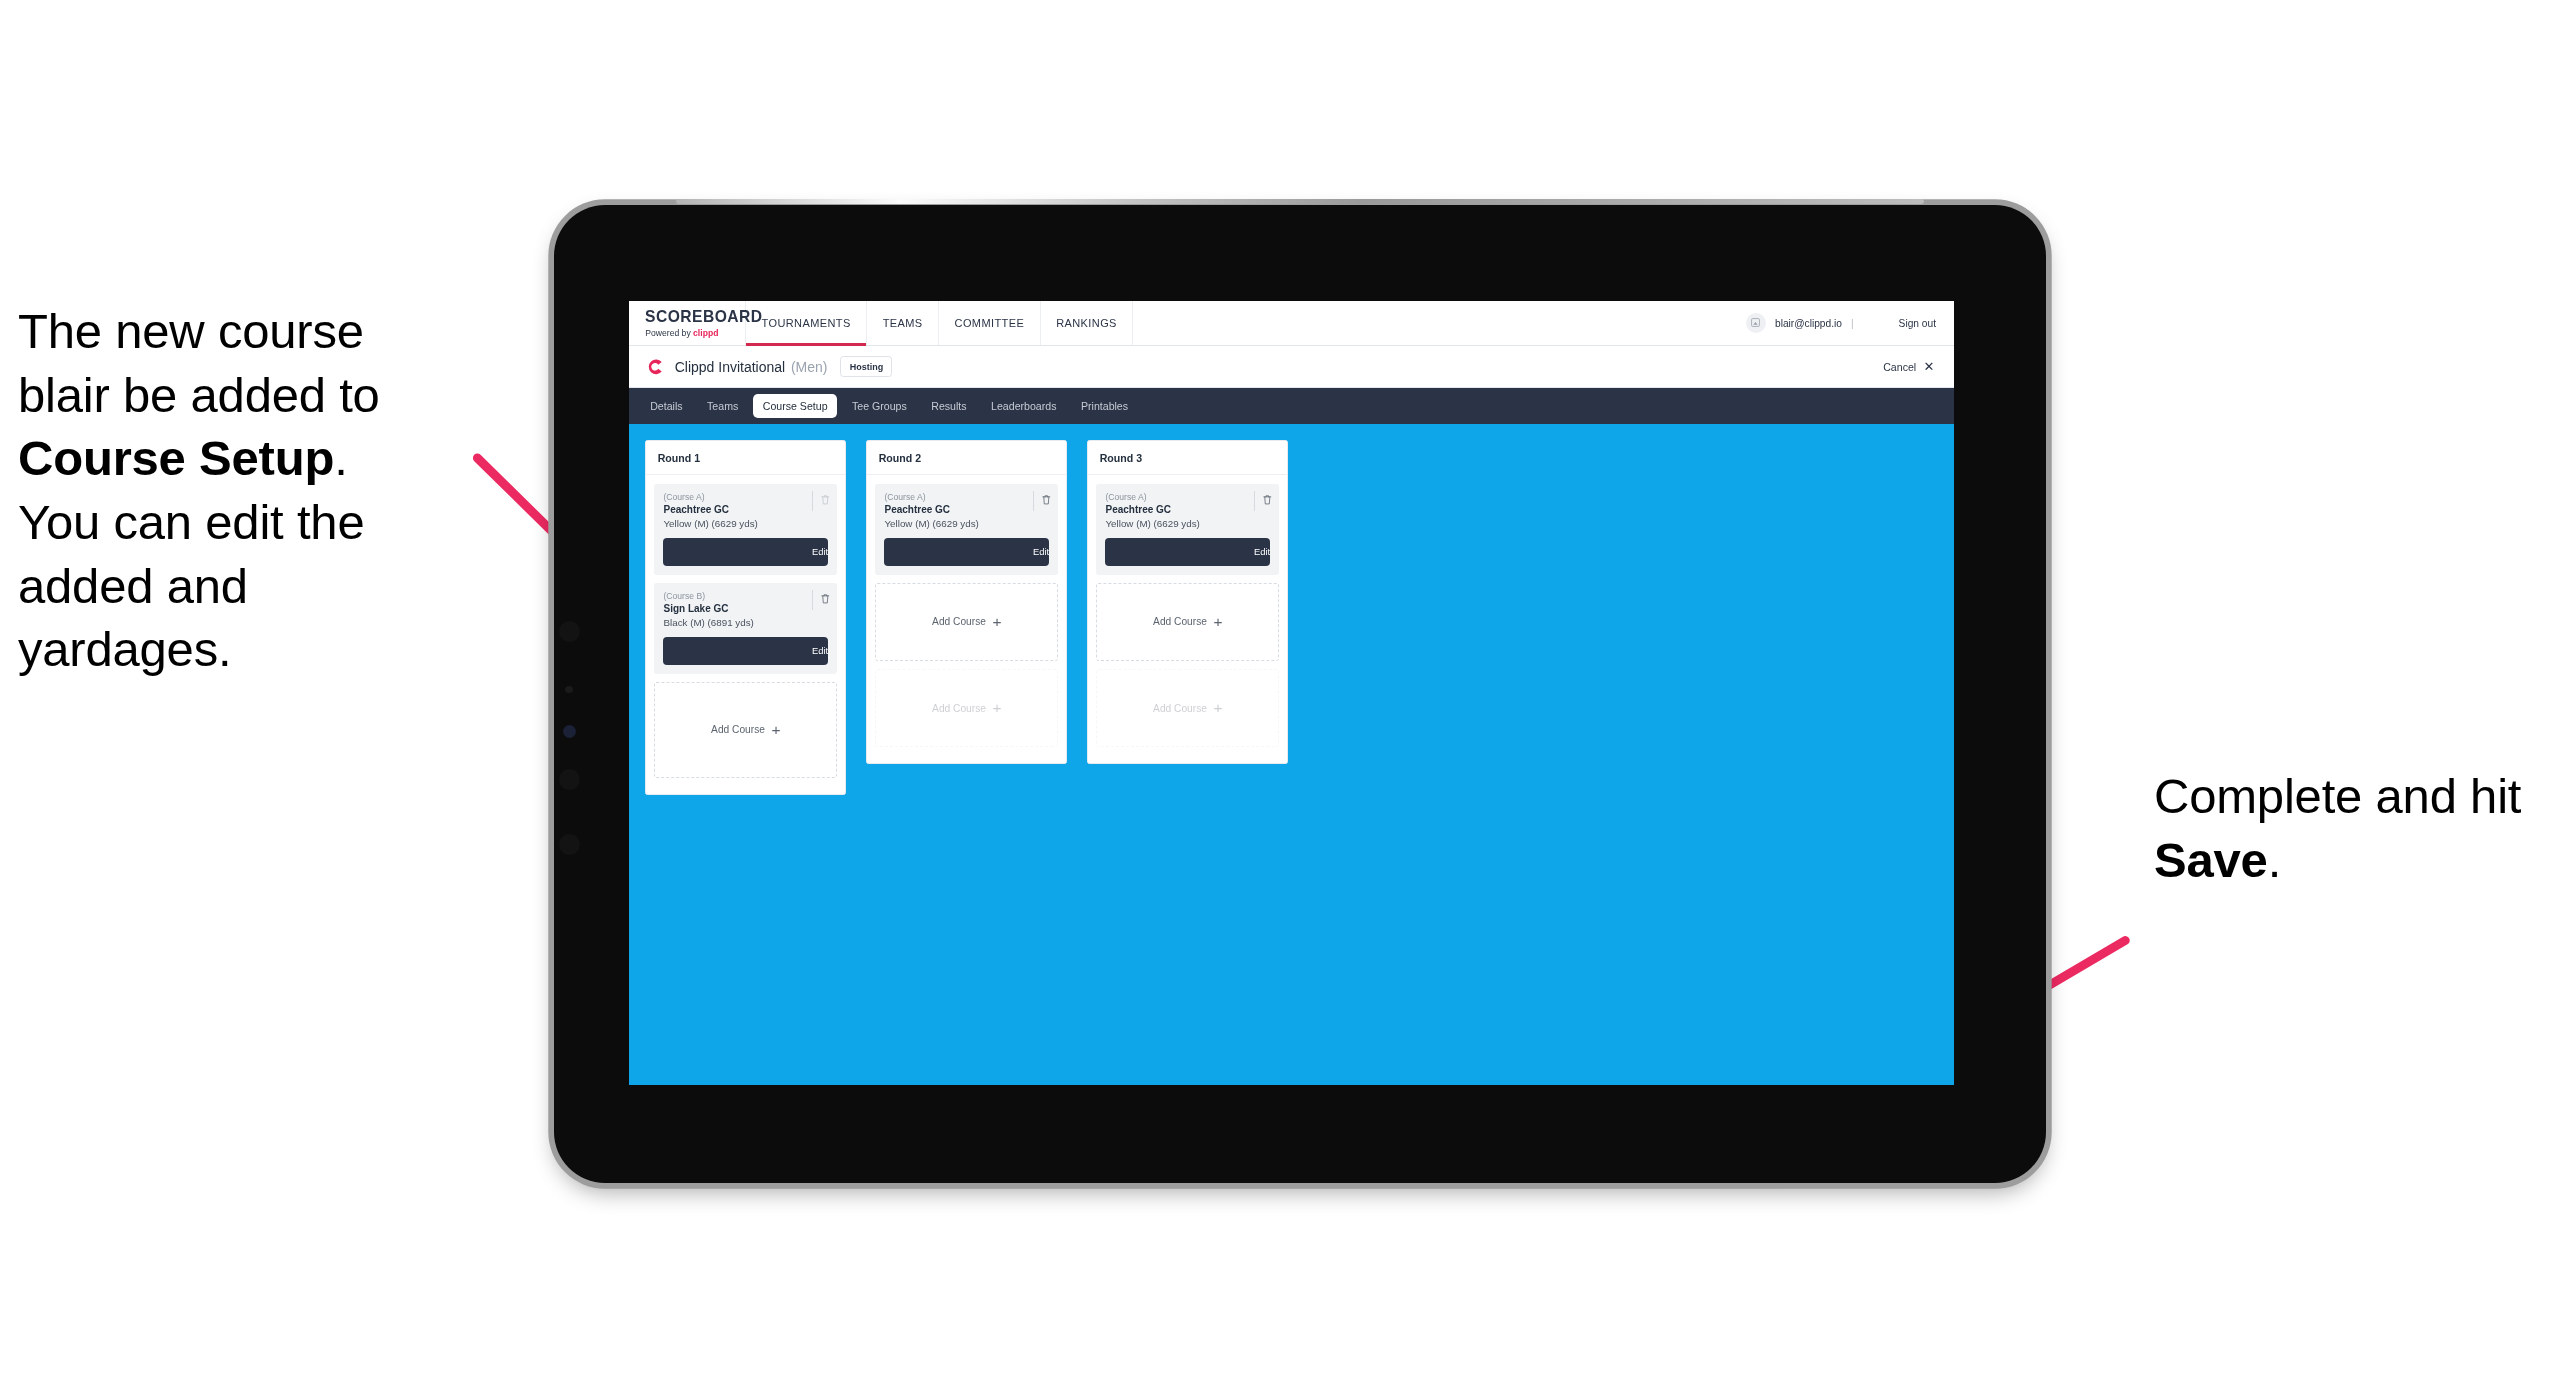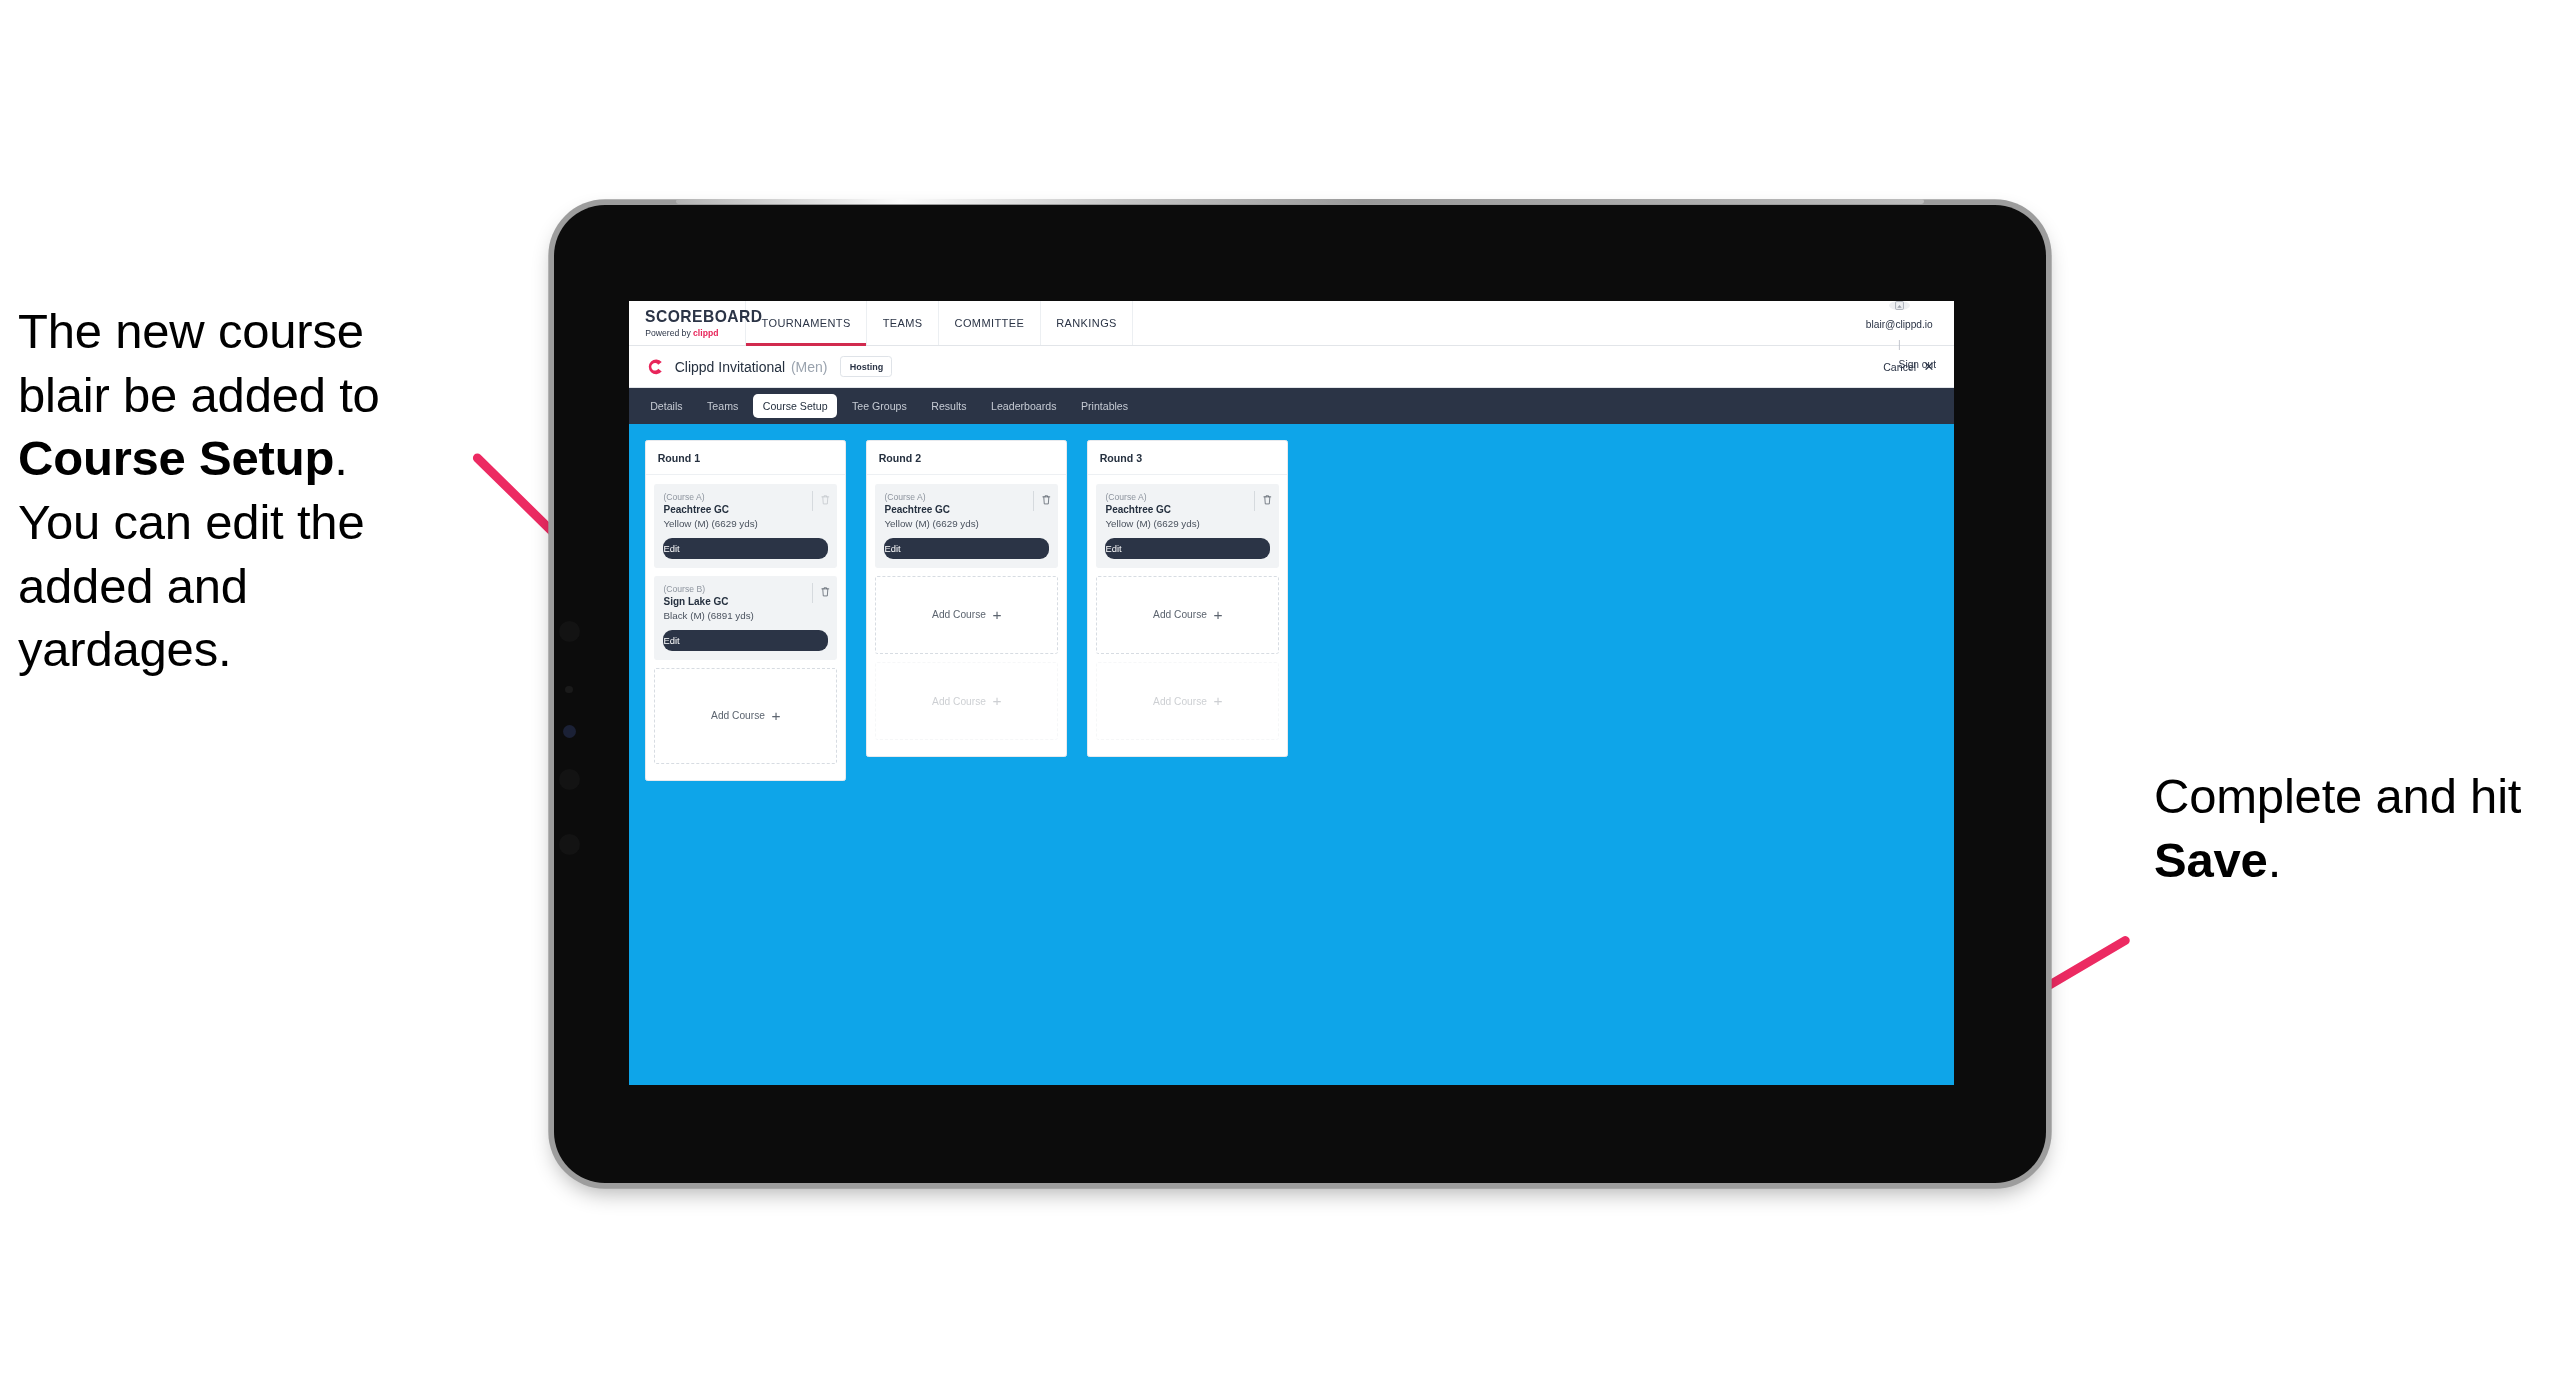--- a/index.html
+++ b/index.html
@@ -86,21 +86,21 @@
     border-right: 0.8px solid #eceff2;
     position: relative; cursor: pointer;
   }
   .navtab.active::after {
     content: ""; position: absolute; left: 0; right: 0; bottom: -0.8px;
     height: 2.4px; background: #d12a4e;
   }
   #nav-right {
     margin-left: auto; display: flex; align-items: center;
     padding-right: 18px; gap: 9px;
-    font-size: 10.2px; color: #2b3446; flex-direction: column;
+    font-size: 10.2px; color: #2b3446;
   }
   #avatar {
     width: 20.4px; height: 20.4px; border-radius: 50%;
     background: #eef0f3; display: flex; align-items: center; justify-content: center;
     color: #9aa1ab; font-size: 9.8px;
   }
   .divider-pipe { color: #b9bec6; }
   #signout { cursor: pointer; padding-left: 36px; }
 
   
@@ -165,23 +165,23 @@
   .course-name  { font-size: 10px; color: #25303f; font-weight: 700; margin-bottom: 2.4px; }
   .course-tee   { font-size: 9.8px;   color: #4a525e; }
   .card-tools {
     position: absolute; right: 6.5px; top: 7.3px;
     display: flex; align-items: center; gap: 7.3px;
   }
   .tool-sep { width: 0.8px; height: 19.6px; background: #d6dade; }
   .trash { cursor: pointer; }
   .trash.disabled { opacity: .30; cursor: default; }
   .edit-btn {
-    margin-top: 9px; height: 21px; border-radius: 9px;
+    margin-top: 9px; height: 28px; border-radius: 4px;
     background: #2b3446; color: #ffffff; font-size: 9.4px;
-    display: flex; align-items: center; justify-content: flex-start;
+    display: flex; align-items: center; justify-content: flex-end;
     cursor: pointer;
   }
 
   .add-card {
     border: 0.8px dashed #d7dce2; border-radius: 2.4px;
     background: #ffffff; height: 78px;
     display: flex; align-items: center; justify-content: center;
     gap: 6.5px; color: #5c646f; font-size: 10.2px;
     margin-bottom: 8.2px; cursor: pointer;
   }

